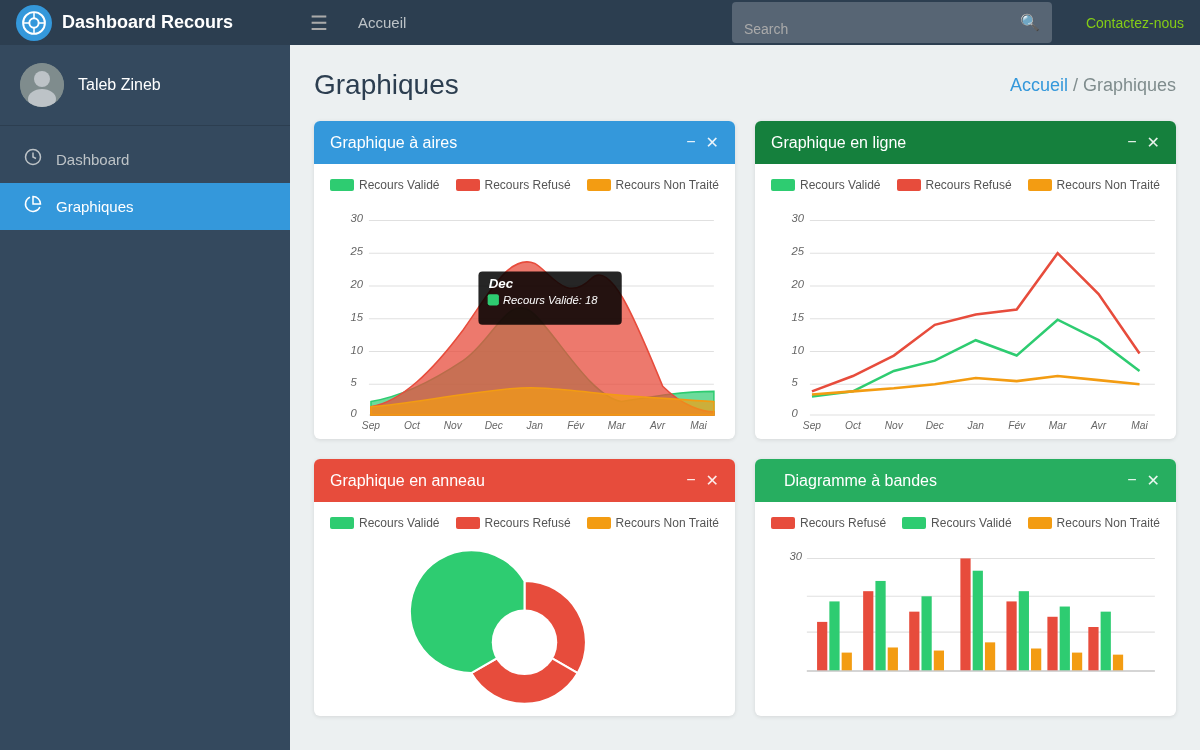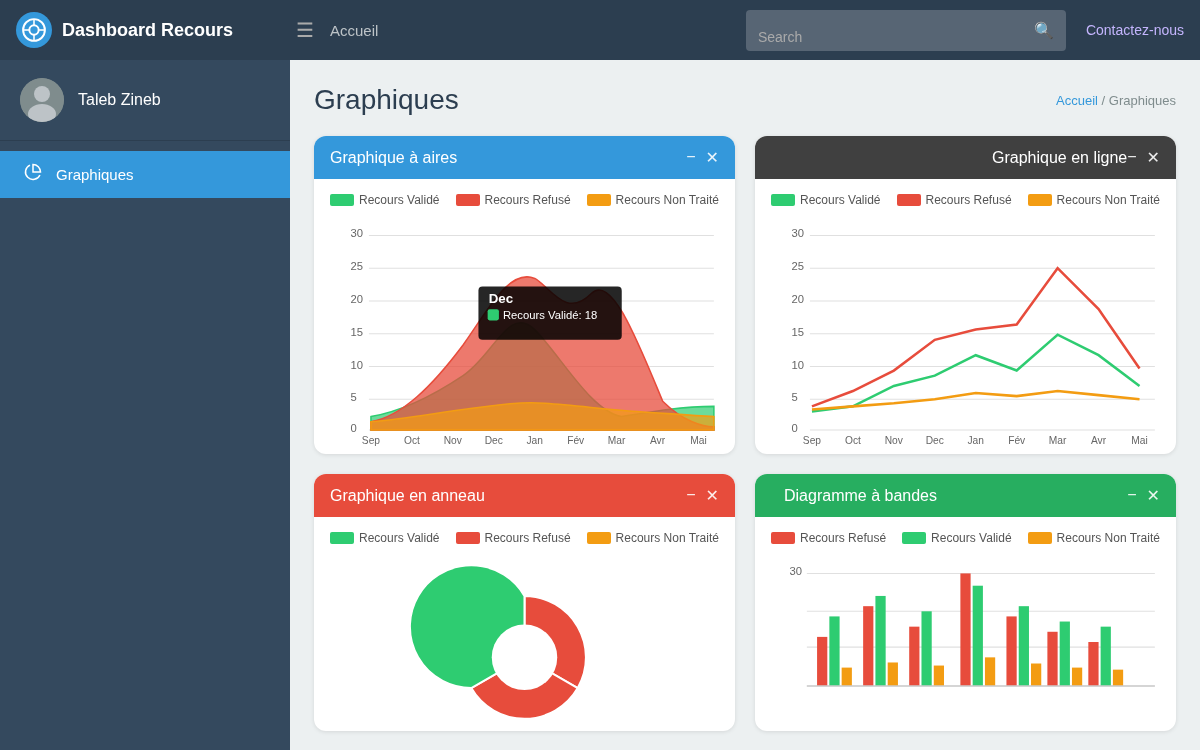--- a/index.html
+++ b/index.html
@@ -1,25 +1,26 @@
 <!DOCTYPE html>
 <html><head>
   <meta charset="utf-8">
   <style>
     * { box-sizing: border-box; margin: 0; padding: 0; }
     body { font-family: 'Segoe UI', Arial, sans-serif; background: #ecf0f1; display: flex; flex-direction: column; height: 750px; overflow: hidden; }
 
     
     .navbar {
       background: #2c3e50;
-      height: 60px;
+      height: 45px;
       display: flex;
       align-items: center;
       padding: 0 16px;
       flex-shrink: 0;
+      gap: 14px;
     }
     .navbar-brand {
       display: flex;
       align-items: center;
       gap: 10px;
       color: white;
       font-size: 18px;
       font-weight: bold;
       width: 280px;
     }
@@ -55,21 +56,21 @@
       border: none;
       outline: none;
       color: #ccc;
       font-size: 14px;
       flex: 1;
       margin-top: 13px;
     }
     .navbar-search input::placeholder { color: #aaa; }
     .search-icon { color: #aaa; font-size: 16px; }
     .navbar-contact {
-      color: #c4b5fd;
+      color: #84cc16;
       font-size: 14px;
     }
 
     
     .main-layout {
       display: flex;
       flex: 1;
       overflow: hidden;
     }
 
@@ -134,54 +135,54 @@
       align-items: center;
       justify-content: space-between;
       margin-bottom: 20px;
     }
     .page-title {
       font-size: 28px;
       font-weight: 400;
       color: #2c3e50;
     }
     .breadcrumb {
-      font-size: 13px;
+      font-size: 18px;
       color: #7f8c8d;
     }
     .breadcrumb a {
       color: #3498db;
       text-decoration: none;
     }
     .breadcrumb span { color: #7f8c8d; }
 
     
     .charts-grid {
       display: grid;
       grid-template-columns: 1fr 1fr;
       gap: 20px;
     }
 
     
     .chart-card {
       background: white;
-      border-radius: 12px;
+      border-radius: 6px;
       overflow: hidden;
       box-shadow: 0 1px 4px rgba(0,0,0,0.1);
     }
     .chart-header {
       display: flex;
       align-items: center;
       justify-content: space-between;
       padding: 12px 16px;
       color: white;
       font-size: 16px;
       font-weight: 500;
     }
     .chart-header.blue { background: #3498db; }
-    .chart-header.teal { background: #404040; justify-content: flex-end; }
+    .chart-header.teal { background: #15803d; }
     .chart-header.red { background: #e74c3c; align-items: flex-end; }
     .chart-header.green { background: #27ae60; padding-left: 29px; }
     .chart-header-actions { display: flex; gap: 10px; }
     .chart-action { color: white; cursor: pointer; font-size: 16px; opacity: 0.9; }
 
     .chart-body {
       padding: 14px 16px 8px;
     }
     .chart-legend {
       display: flex;
@@ -202,20 +203,21 @@
       border-radius: 2px;
     }
     .legend-color.green { background: #2ecc71; }
     .legend-color.red { background: #e74c3c; }
     .legend-color.orange { background: #f39c12; }
 
     
     .chart-svg-wrapper {
       position: relative;
       width: 100%;
+      font-style: italic;
     }
     svg.chart { width: 100%; overflow: visible; }
   </style>
 </head>
 <body>
 
 <nav class="navbar">
   <div class="navbar-brand">
     <div class="brand-icon">
       <svg viewBox="0 0 36 36" width="28" height="28">
@@ -245,20 +247,29 @@
       <div class="user-avatar">
         <svg viewBox="0 0 44 44">
           <circle cx="22" cy="22" r="22" fill="#7f8c8d"></circle>
           <circle cx="22" cy="16" r="8" fill="#bdc3c7"></circle>
           <ellipse cx="22" cy="36" rx="14" ry="10" fill="#bdc3c7"></ellipse>
         </svg>
       </div>
       <span class="user-name">Taleb Zineb</span>
     </div>
     <nav class="sidebar-nav">
+      <div class="sidebar-item">
+        <span class="sidebar-item-icon">
+          <svg width="18" height="18" viewBox="0 0 24 24" fill="none" stroke="#bdc3c7" stroke-width="2">
+            <circle cx="12" cy="12" r="10"></circle>
+            <polyline points="12 6 12 12 16 14"></polyline>
+          </svg>
+        </span>
+        <span>Dashboard</span>
+      </div>
       <div class="sidebar-item active">
         <span class="sidebar-item-icon">
           <svg width="18" height="18" viewBox="0 0 24 24" fill="none" stroke="white" stroke-width="2">
             <path d="M21.21 15.89A10 10 0 1 1 8 2.83"></path>
             <path d="M22 12A10 10 0 0 0 12 2v10z"></path>
           </svg>
         </span>
         <span>Graphiques</span>
       </div>
     </nav>

